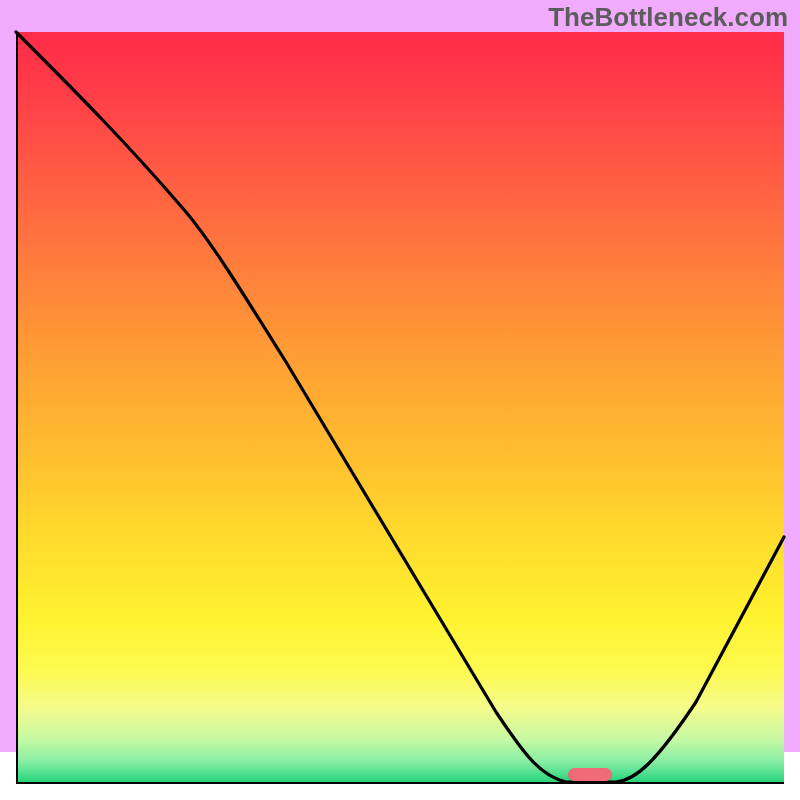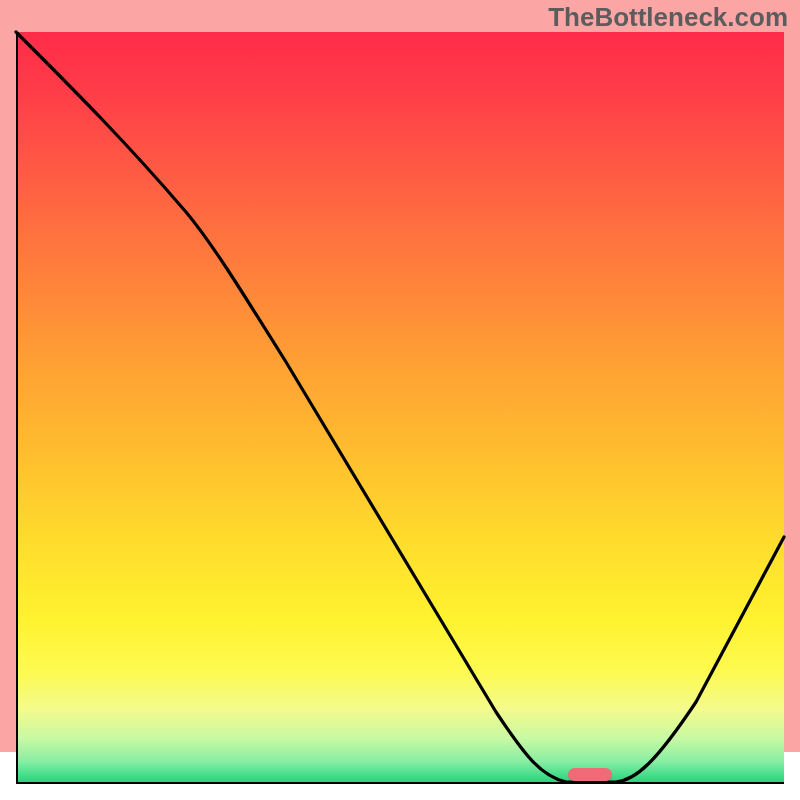--- a/index.html
+++ b/index.html
@@ -8,21 +8,21 @@
     width: 800px;
     height: 800px;
     overflow: hidden;
     background: #ffffff;
     font-family: Arial, Helvetica, sans-serif;
   }
   .canvas {
     position: relative;
     width: 800px;
     height: 752px;
-    background: #fca5a5;
+    background: #f0abfc;
   }
   .watermark {
     position: absolute;
     top: 2px;
     right: 12px;
     font-size: 26px;
     font-weight: 600;
     color: #5c5c5c;
     letter-spacing: 0px;
     z-index: 5;

